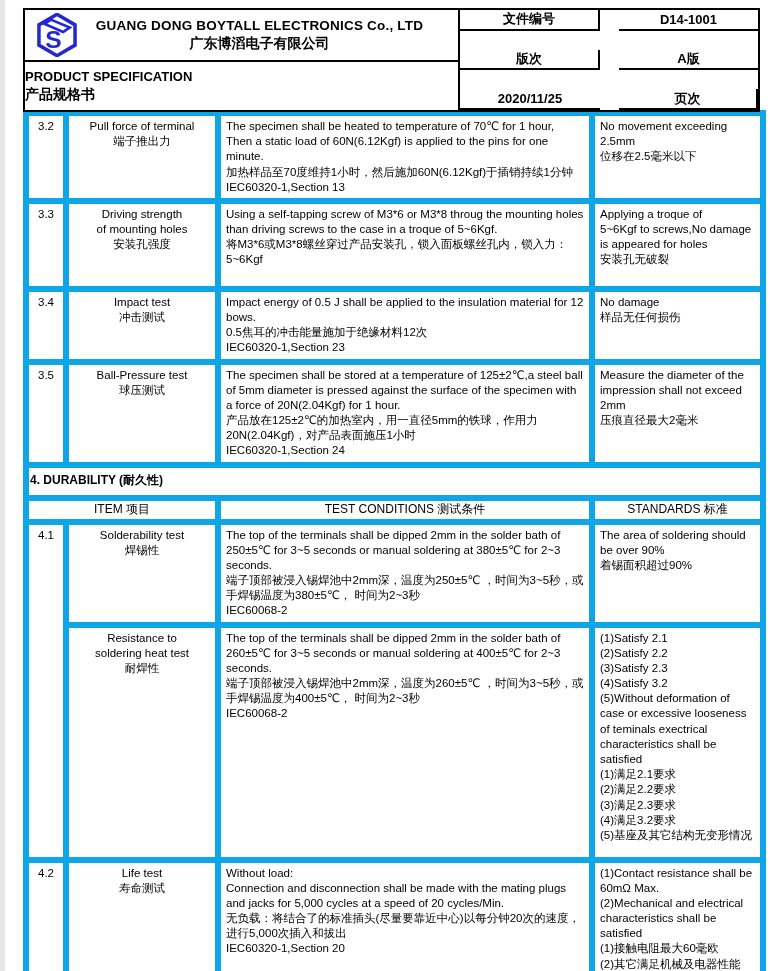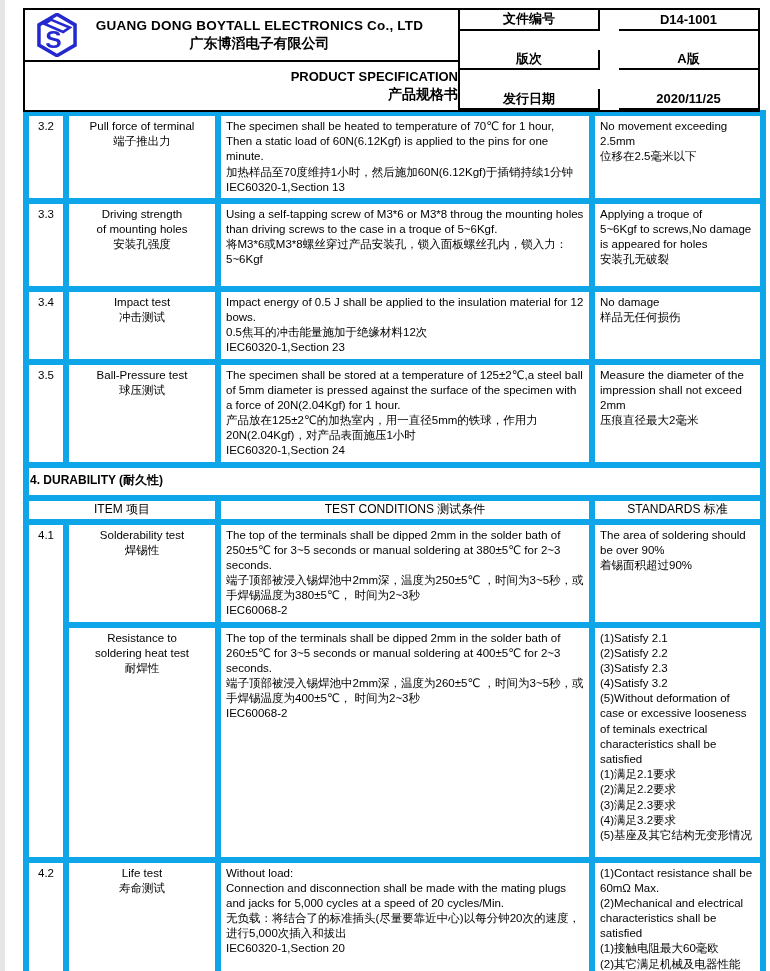--- a/index.html
+++ b/index.html
@@ -16,21 +16,21 @@
   .company-row {
     height:52px; border-bottom:2px solid #000;
     display:flex; align-items:center; padding-left:8px;
   }
   .logo-wrap { width:48px; display:flex; align-items:center; justify-content:center; }
   .company-names { flex:1; text-align:center; padding-right:20px; }
   .company-en { font-size:13.5px; font-weight:bold; letter-spacing:.2px; }
   .company-zh { font-size:14px; font-weight:bold; margin-top:2px; }
   .spec-row {
     height:48px; display:flex; flex-direction:column;
-    align-items:flex-end; justify-content:center;
+    align-items:flex-start; justify-content:center;
   }
   .doc-title-en { font-size:13px; font-weight:bold; }
   .doc-title-zh { font-size:14px; font-weight:bold; margin-top:2px; }
   .header-right {
     width:300px; height:104px; border:2px solid #000; border-left:none;
     display:grid; grid-template-columns:140px 1fr; grid-auto-rows:1fr;gap:19px;
   }
   .header-right > div {
     display:flex; align-items:center; justify-content:center;
     font-size:13px; font-weight:bold; border-bottom:2px solid #000;
@@ -79,22 +79,22 @@
       <div class="spec-row">
         <div class="doc-title-en">PRODUCT SPECIFICATION</div>
         <div class="doc-title-zh">产品规格书</div>
       </div>
     </div>
     <div class="header-right">
       <div class="lab">文件编号</div>
       <div class="val">D14-1001</div>
       <div class="lab">版次</div>
       <div class="val">A版</div>
-      <div class="lab">发行日期</div>
       <div class="val">2020/11/25</div>
+      <div class="lab">页次</div>
     </div>
   </div>
 
   <table class="main">
     <colgroup>
       <col style="width:40px">
         <col style="width:152px">
         <col style="width:374px">
         <col style="width:171px">
     </colgroup>

